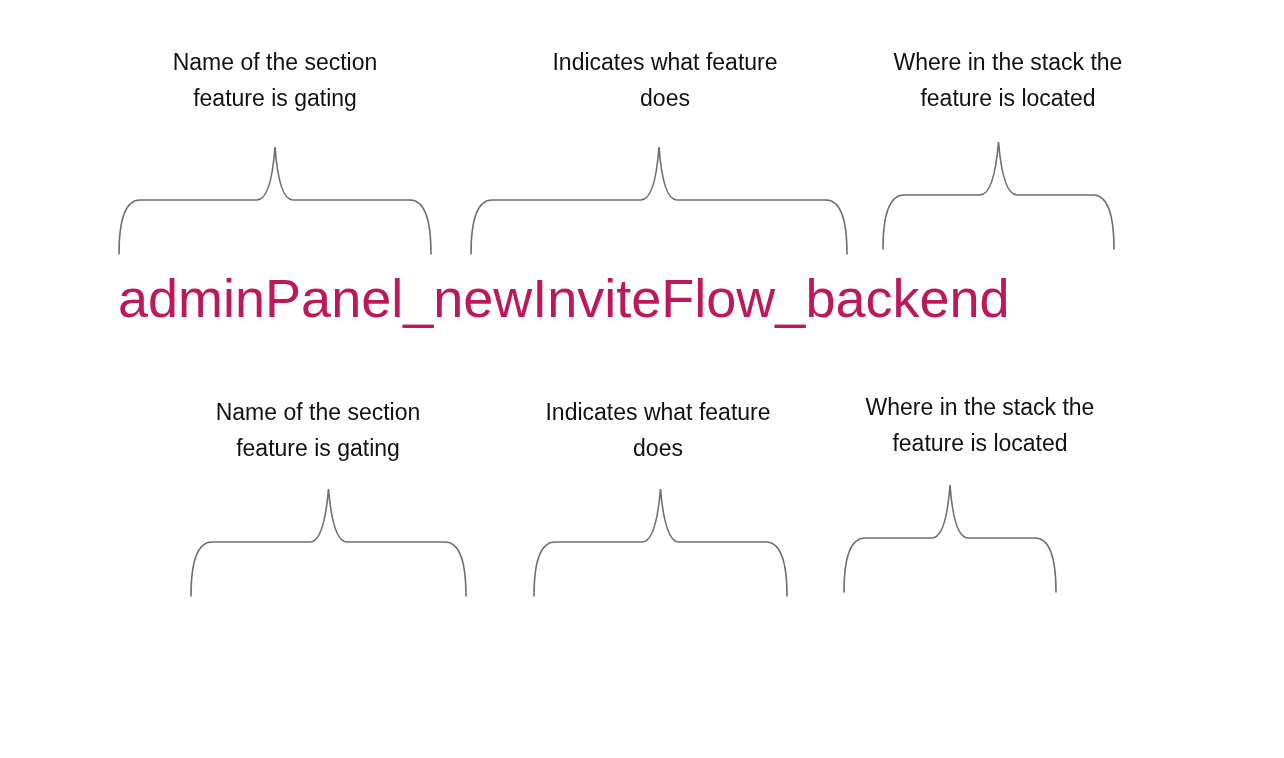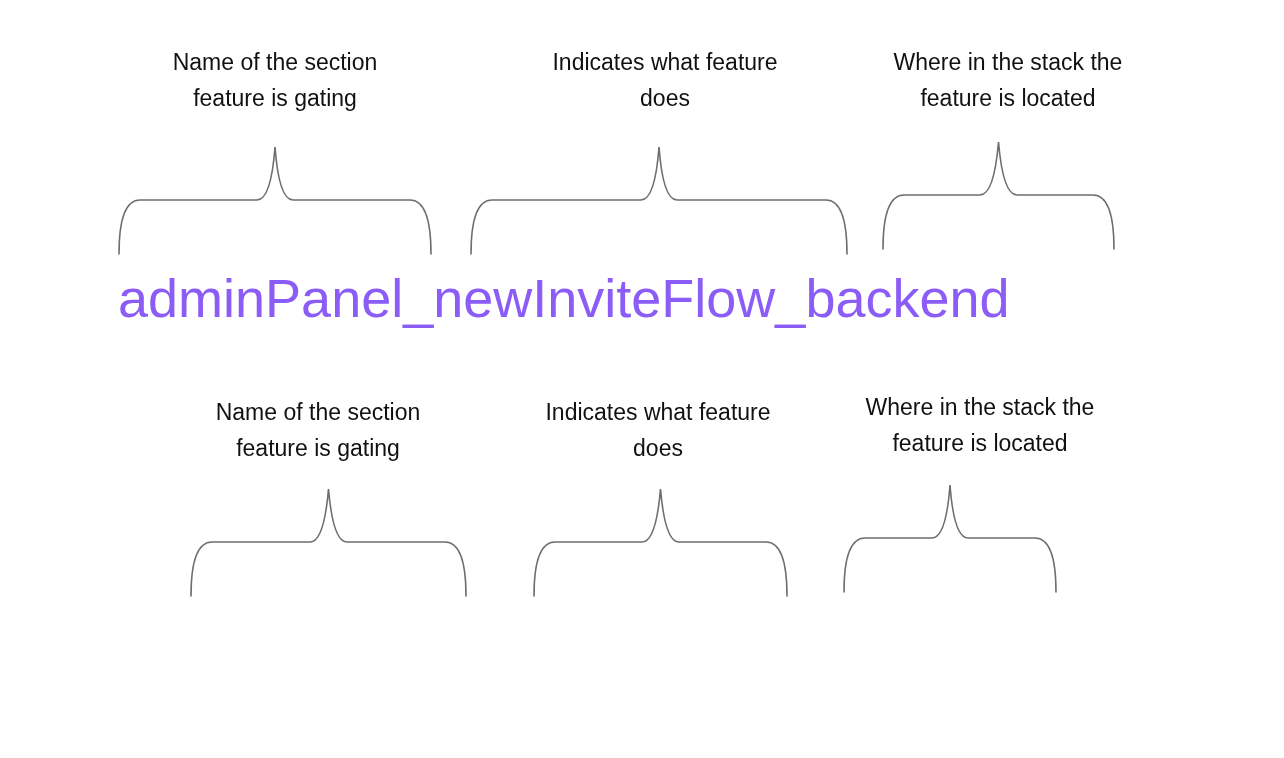--- a/index.html
+++ b/index.html
@@ -31,21 +31,21 @@
   .brace path {
     fill: none;
     stroke: #6e6e6e;
     stroke-width: 1.6;
     stroke-linecap: round;
   }
   .flag-name {
     position: absolute;
     font-size: 54px;
     line-height: 64px;
-    color: #8b5cf6;
+    color: #be185d;
     white-space: nowrap;
     letter-spacing: 0px;
     text-align: right;
   }
 </style>
 </head>
 <body>
 
 <div class="canvas">
 

